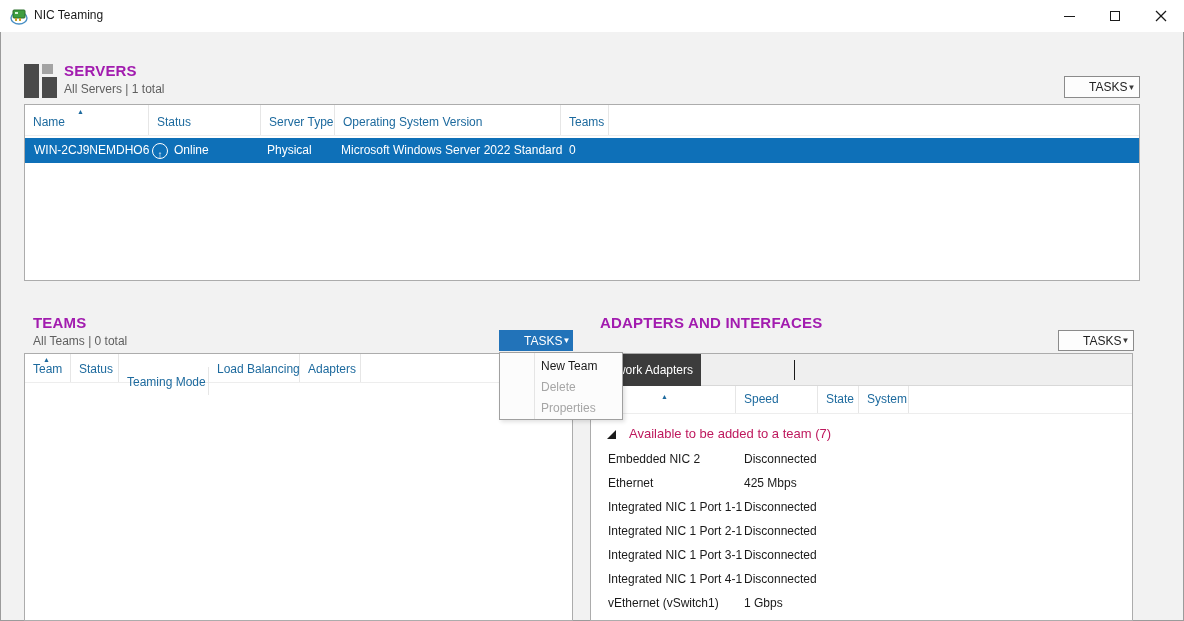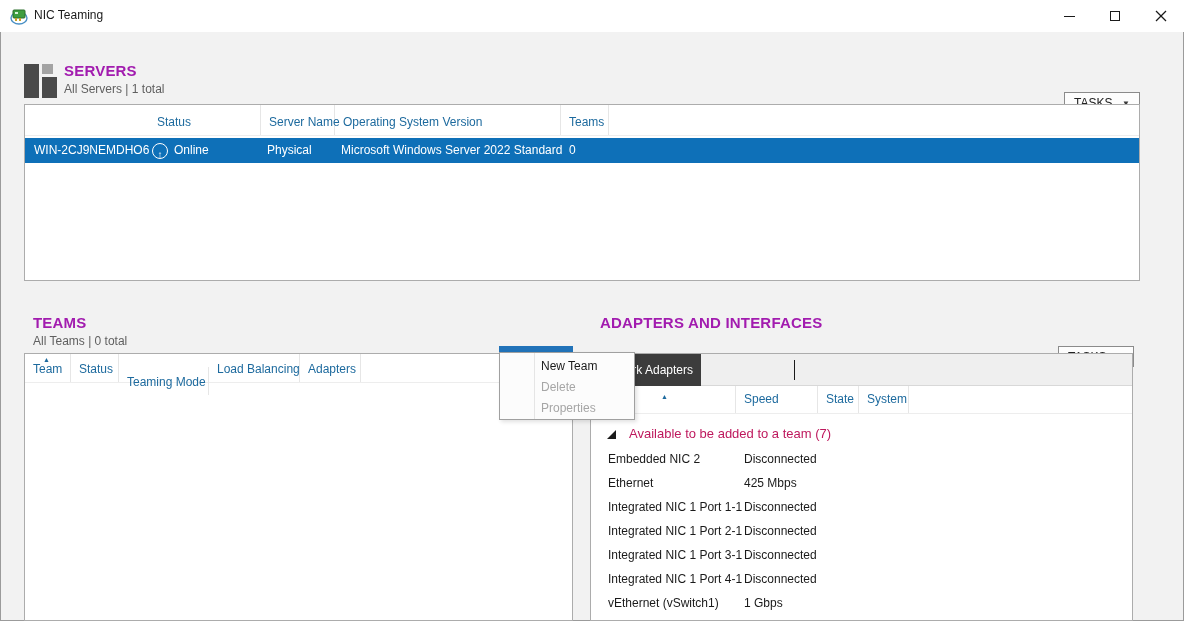--- a/index.html
+++ b/index.html
@@ -21,21 +21,21 @@
   .sec-sub { position:absolute; font-size:12px; color:#5f5f5f; }
 
   .servers-icon { position:absolute; left:24px; top:64px; width:34px; height:36px; }
   .servers-icon .b1 { position:absolute; left:0; top:0; width:15px; height:34px; background:#4a4a4a; }
   .servers-icon .b2 { position:absolute; left:18px; top:0; width:11px; height:10px; background:#a3a3a3; }
   .servers-icon .b3 { position:absolute; left:18px; top:13px; width:15px; height:21px; background:#4a4a4a; }
 
   
   .tasks-btn { position:absolute; width:76px; height:22px; background:#fdfdfd; border:1px solid #8b8b8b;
                font-size:12px; color:#222; display:flex; align-items:center; justify-content:space-between;
-               padding:0 9px; cursor:default;margin-top:16px; }
+               padding:0 24px; cursor:default; }
   .tasks-btn .arrow { font-size:8px; color:#3a3a3a; }
   .tasks-btn.active { background:#2273b9; border-color:#2273b9; color:#ffffff; }
   .tasks-btn.active .arrow { color:#ffffff; }
 
   
   .panel { position:absolute; background:#ffffff; border:1px solid #acacac; }
   .thead-cell { position:absolute; top:0; height:100%; border-right:1px solid #e6e6e6; }
   .thead-cell .lbl { position:absolute; left:8px; bottom:6px; font-size:12px; color:#1d6a9e; white-space:nowrap; }
   .sort-tri { position:absolute; font-size:7px; color:#1d6a9e; }
 
@@ -63,21 +63,21 @@
   .adp-thead .lbl { bottom:7px; }
   .group-row { position:absolute; left:0; top:68px; width:100%; height:24px; }
   .expand-tri { position:absolute; left:16px; top:8px; width:9px; height:9px; background:#1a1a1a;
                 clip-path:polygon(100% 0, 100% 100%, 0 100%); }
   .group-lbl { position:absolute; left:38px; top:4px; font-size:13px; color:#be185d; white-space:nowrap; }
   .adp-row { position:absolute; left:0; width:100%; height:24px; font-size:12px; color:#1a1a1a; }
   .adp-row .nm { position:absolute; left:17px; top:5px; white-space:nowrap; }
   .adp-row .sp { position:absolute; left:153px; top:5px; white-space:nowrap; }
 
   
-  .menu { position:absolute; left:499px; top:352px; width:136px; height:68px; background:#fcfcfc;
+  .menu { position:absolute; left:499px; top:352px; width:124px; height:68px; background:#fcfcfc;
           border:1px solid #a0a0a0; z-index:50; box-shadow:2px 2px 4px rgba(0,0,0,.12); }
   .menu .gutter { position:absolute; left:34px; top:0; width:1px; height:100%; background:#e5e5e5; }
   .menu-item { position:absolute; left:0; width:100%; height:22px; font-size:12px; color:#1a1a1a;
                display:flex; align-items:center; padding-left:41px; }
   .menu-item.disabled { color:#a6a6a6; }
 </style>
 </head>
 <body>
 
 <div class="window">
@@ -112,25 +112,29 @@
   </div>
   <div class="sec-title" style="left:64px; top:62px;">SERVERS</div>
   <div class="sec-sub" style="left:64px; top:82px;">All Servers | 1 total</div>
   <div class="tasks-btn" style="left:1064px; top:76px;">
     <span>TASKS</span>
     <span class="arrow">▼</span>
   </div>
 
   <div class="panel srv-panel">
     <div class="srv-thead">
+      <div class="thead-cell" style="left:0; width:124px;">
+        <span class="sort-tri" style="left:52px; top:3px;">▲</span>
+        <span class="lbl">Name</span>
+      </div>
       <div class="thead-cell" style="left:124px; width:112px;">
         <span class="lbl">Status</span>
       </div>
       <div class="thead-cell" style="left:236px; width:74px;">
-        <span class="lbl">Server Name</span>
+        <span class="lbl">Server Type</span>
       </div>
       <div class="thead-cell" style="left:310px; width:226px;">
         <span class="lbl">Operating System Version</span>
       </div>
       <div class="thead-cell" style="left:536px; width:48px;">
         <span class="lbl">Teams</span>
       </div>
     </div>
     <div class="srv-row">
       <span style="left:9px;">WIN-2CJ9NEMDHO6</span>

